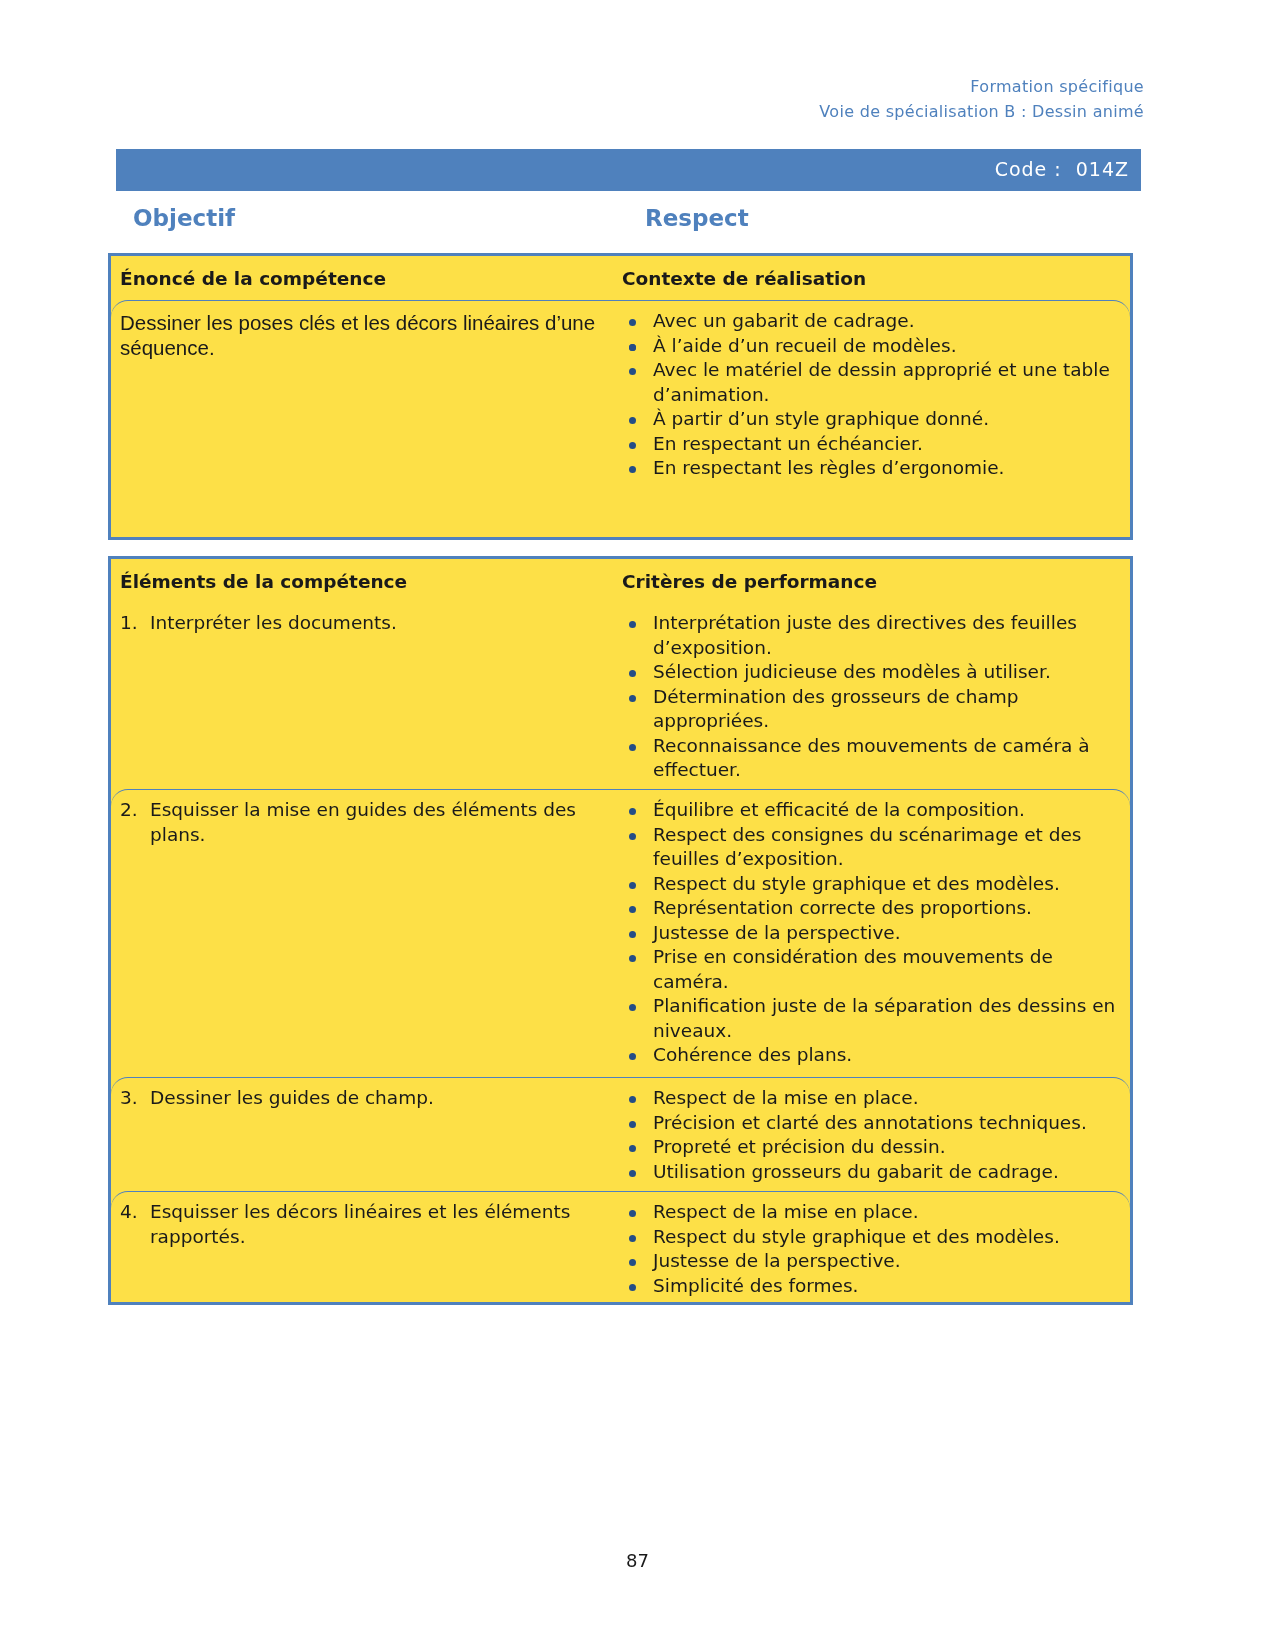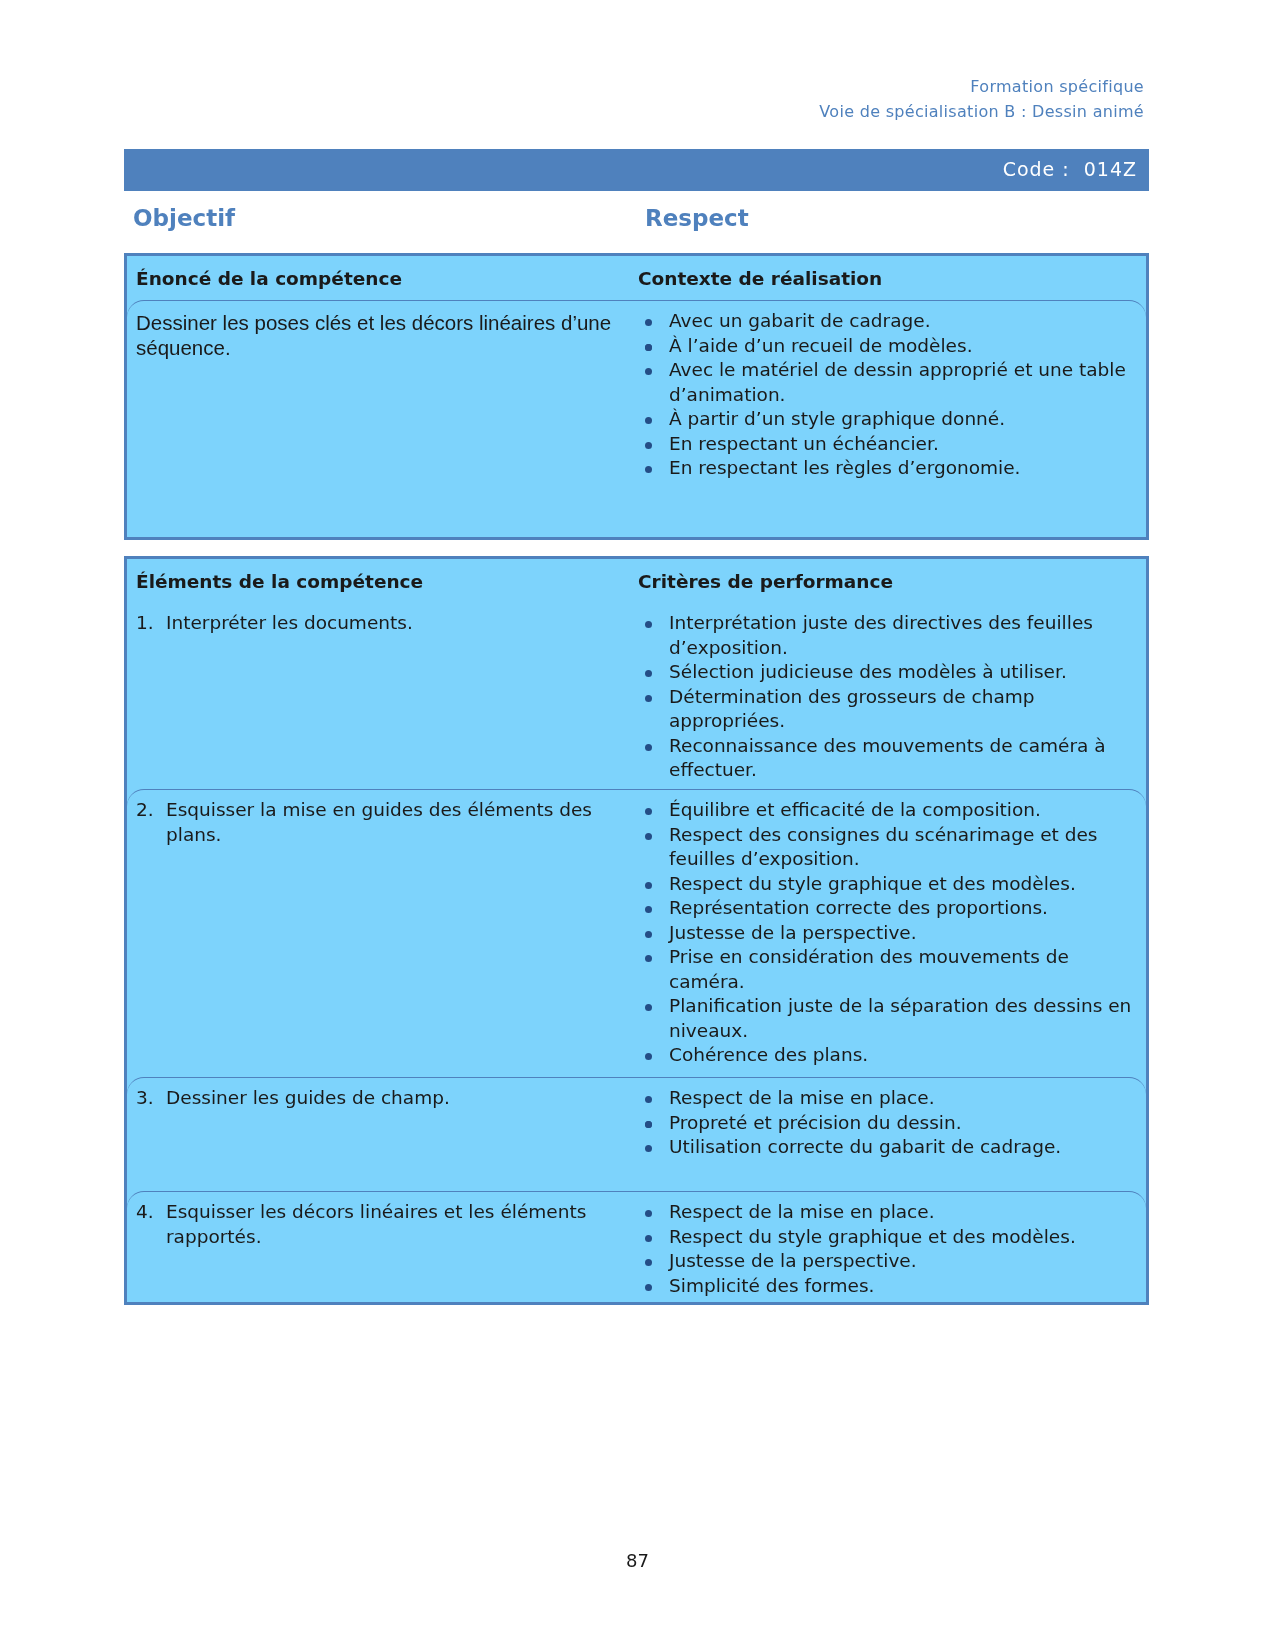--- a/index.html
+++ b/index.html
@@ -1,28 +1,28 @@
 <!DOCTYPE html>
 <html><head>
 <meta charset="utf-8">
 <style>
   html, body { margin: 0; padding: 0; background: #ffffff; }
   body { width: 1275px; height: 1650px; position: relative; overflow: hidden;
          font-family: "DejaVu Sans", sans-serif; color: #1a1a1a; }
   .hdr { position: absolute; right: 131px; top: 74px; text-align: right;
          color: #4f81bd; font-size: 16px; line-height: 25px; letter-spacing: 0.3px; }
-  .band { position: absolute; left: 124px; top: 149px; width: 1025px; height: 42px;
+  .band { position: absolute; left: 116px; top: 149px; width: 1025px; height: 42px;
           background: #4f81bd; }
   .band .code { position: absolute; right: 12px; top: 9px; color: #ffffff;
                 font-size: 19px; letter-spacing: 1px; }
   .band .code span + span { margin-left: 14px; }
   .sect { position: absolute; top: 205px; color: #4f81bd; font-weight: bold;
           font-size: 23px; }
-  .tbl { position: absolute; left: 124px; width: 1019px; border: 3px solid #4f81bd;
-         background: #7dd3fc; }
+  .tbl { position: absolute; left: 108px; width: 1019px; border: 3px solid #4f81bd;
+         background: #fde047; }
   .row { display: flex; border-top: 1px solid #4f81bd; }
   .row:first-child { border-top: none; }
   .th { font-weight: bold; font-size: 18.5px; height: 44px; align-items: center; }
   .th .c1, .th .c2 { padding-top: 0; }
   .c1 { width: 510px; padding-left: 9px; box-sizing: border-box; }
   .c2 { flex: 1; padding-left: 1px; box-sizing: border-box; }
   .td { font-size: 18.5px; line-height: 24.5px; border-radius: 17px; }
   .td .c1, .td .c2 { padding-top: 8px; padding-bottom: 6px; }
   .plain { font-family: "Liberation Sans", sans-serif; font-size: 20.5px; line-height: 24.5px; }
   ul { list-style: none; margin: 0; padding: 0; }
@@ -117,23 +117,23 @@
       <div class="row td" style="height: 114px; box-sizing: border-box;">
         <div class="c1">
           <div class="num">
             <span class="n">3.</span>
             <span>Dessiner les guides de champ.</span>
           </div>
         </div>
         <div class="c2">
           <ul>
             <li><span class="dot"></span><span>Respect de la mise en place.</span></li>
-            <li><span class="dot"></span></li>
+            <li><span class="dot"></span><span>Précision et clarté des annotations techniques.</span></li>
             <li><span class="dot"></span><span>Propreté et précision du dessin.</span></li>
-            <li><span class="dot"></span><span>Utilisation correcte du gabarit de cadrage.</span></li>
+            <li><span class="dot"></span><span>Utilisation grosseurs du gabarit de cadrage.</span></li>
           </ul>
         </div>
       </div>
       <div class="row td" style="box-sizing: border-box;">
         <div class="c1">
           <div class="num">
             <span class="n">4.</span>
             <span>Esquisser les décors linéaires et les éléments rapportés.</span>
           </div>
         </div>

